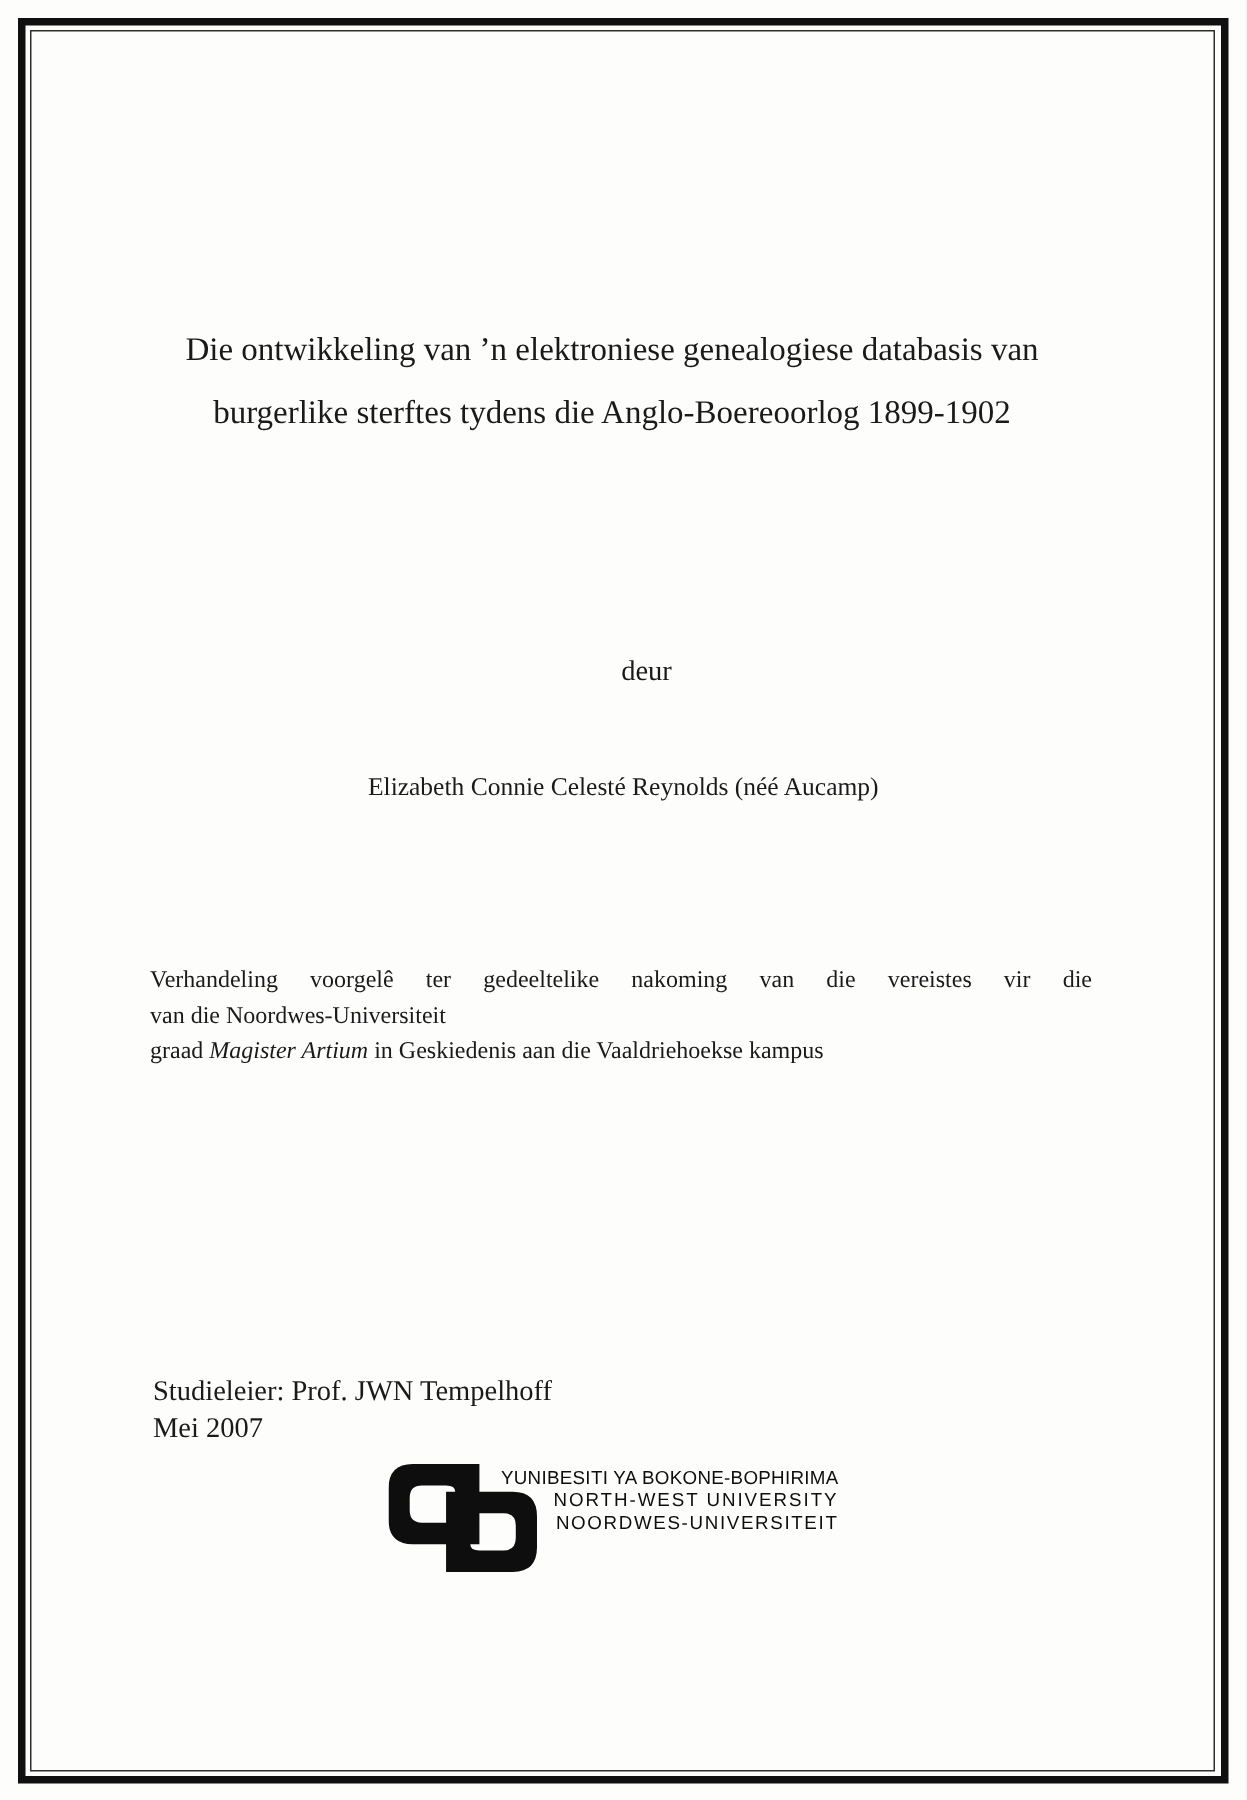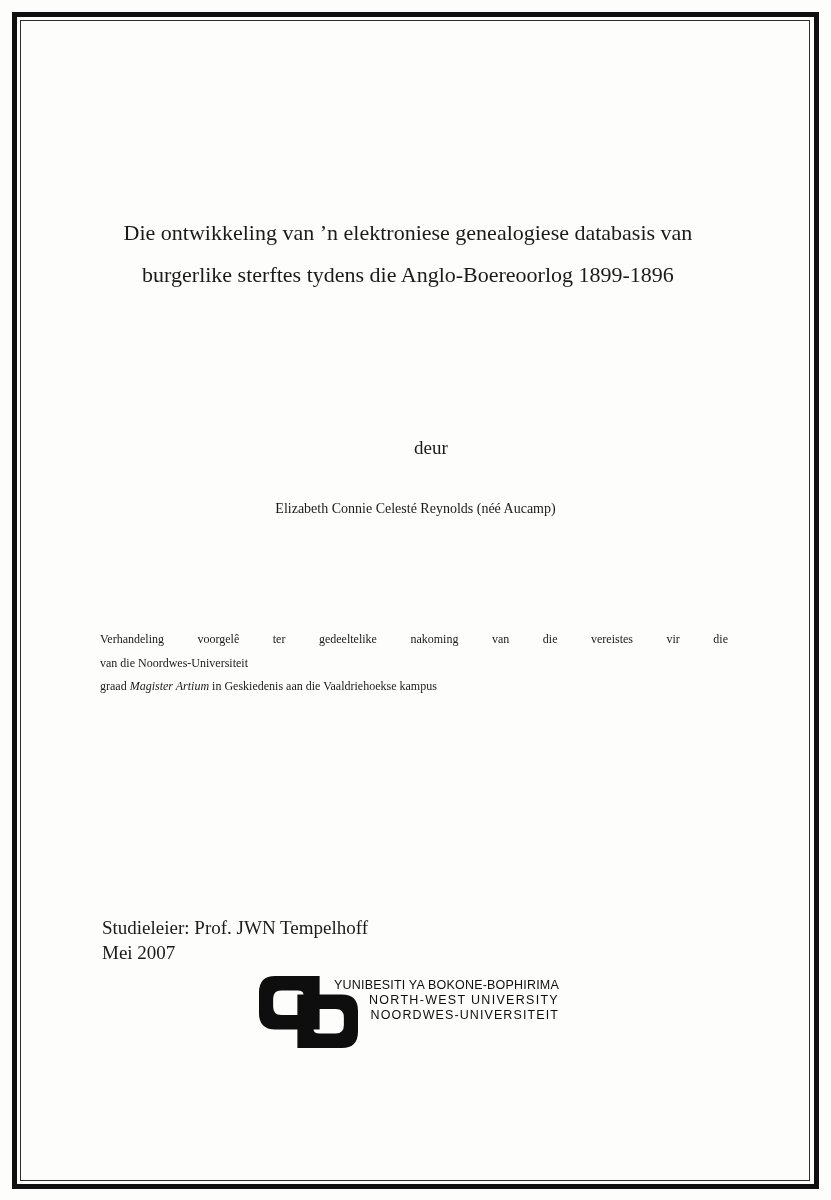--- a/index.html
+++ b/index.html
@@ -40,31 +40,31 @@
     position: absolute;
     left: 0; right: 0;
     top: 437px;
     text-align: center;
     font-size: 19px;
     padding-left: 31px;
   }
   .author-line {
     position: absolute;
     left: 0; right: 0;
-    top: 501px;
+    top: 515px;
     text-align: center;
-    font-size: 14px;
+    font-size: 17px;
     white-space: nowrap;
   }
   .statement {
     position: absolute;
     left: 100px;
     width: 628px;
-    top: 628px;
-    font-size: 12px;
+    top: 642px;
+    font-size: 16px;
     line-height: 23.5px;
   }
   .statement .justified {
     text-align: justify;
     text-align-last: justify;
   }
   .statement .italic {
     font-style: italic;
   }
   .supervisor-block {
@@ -108,21 +108,21 @@
 </head>
 <body>
 
 <div class="page">
 
   <div class="frame-outer"></div>
   <div class="frame-inner"></div>
 
   <div class="title-block">
     <div>Die ontwikkeling van ’n elektroniese genealogiese databasis van</div>
-    <div>burgerlike sterftes tydens die Anglo-Boereoorlog 1899-1896</div>
+    <div>burgerlike sterftes tydens die Anglo-Boereoorlog 1899-1902</div>
   </div>
 
   <div class="byline">deur</div>
 
   <div class="author-line">Elizabeth Connie Celesté Reynolds (néé Aucamp)</div>
 
   <div class="statement">
     <div class="justified">Verhandeling voorgelê ter gedeeltelike nakoming van die vereistes vir die</div>
     <div>van die Noordwes-Universiteit</div>
     <div><span>graad </span><span class="italic">Magister Artium</span><span> in Geskiedenis aan die Vaaldriehoekse kampus</span></div>

